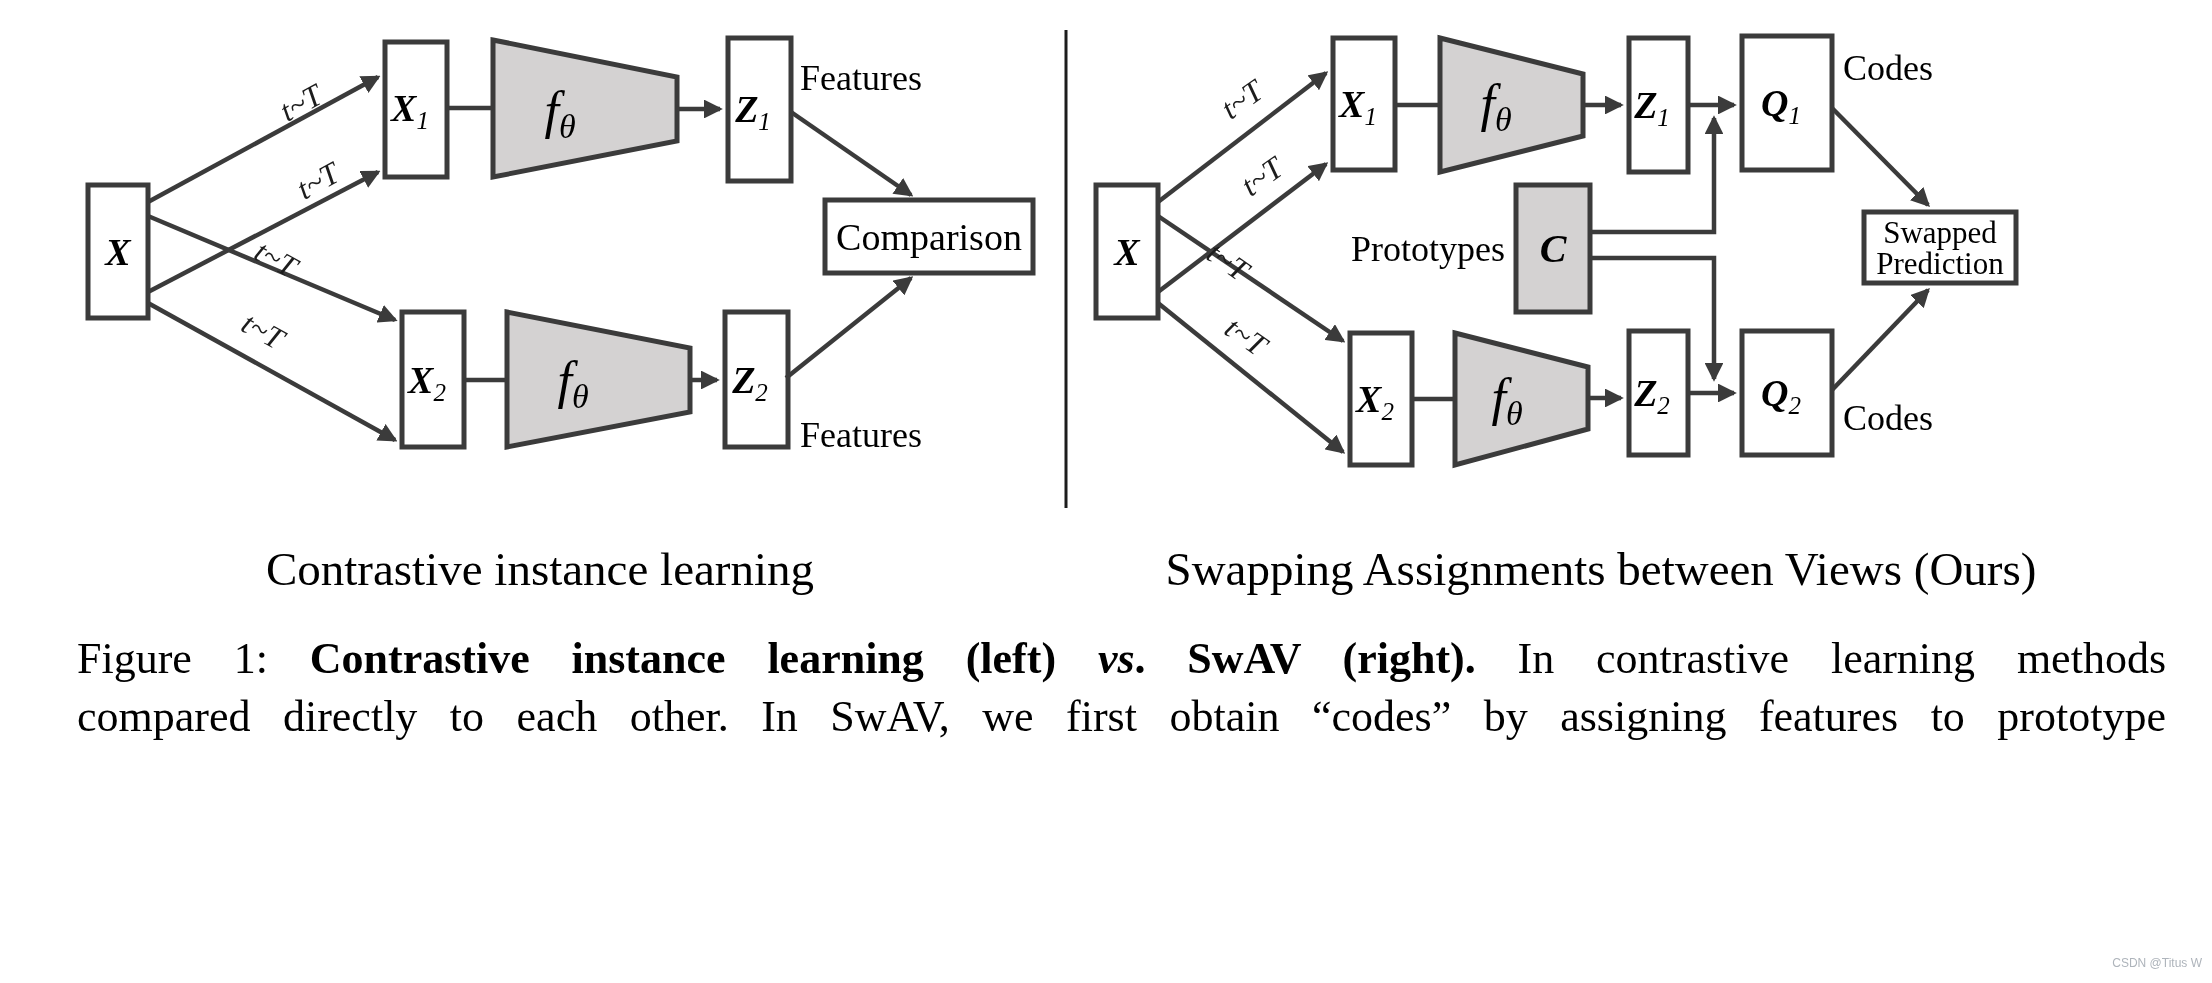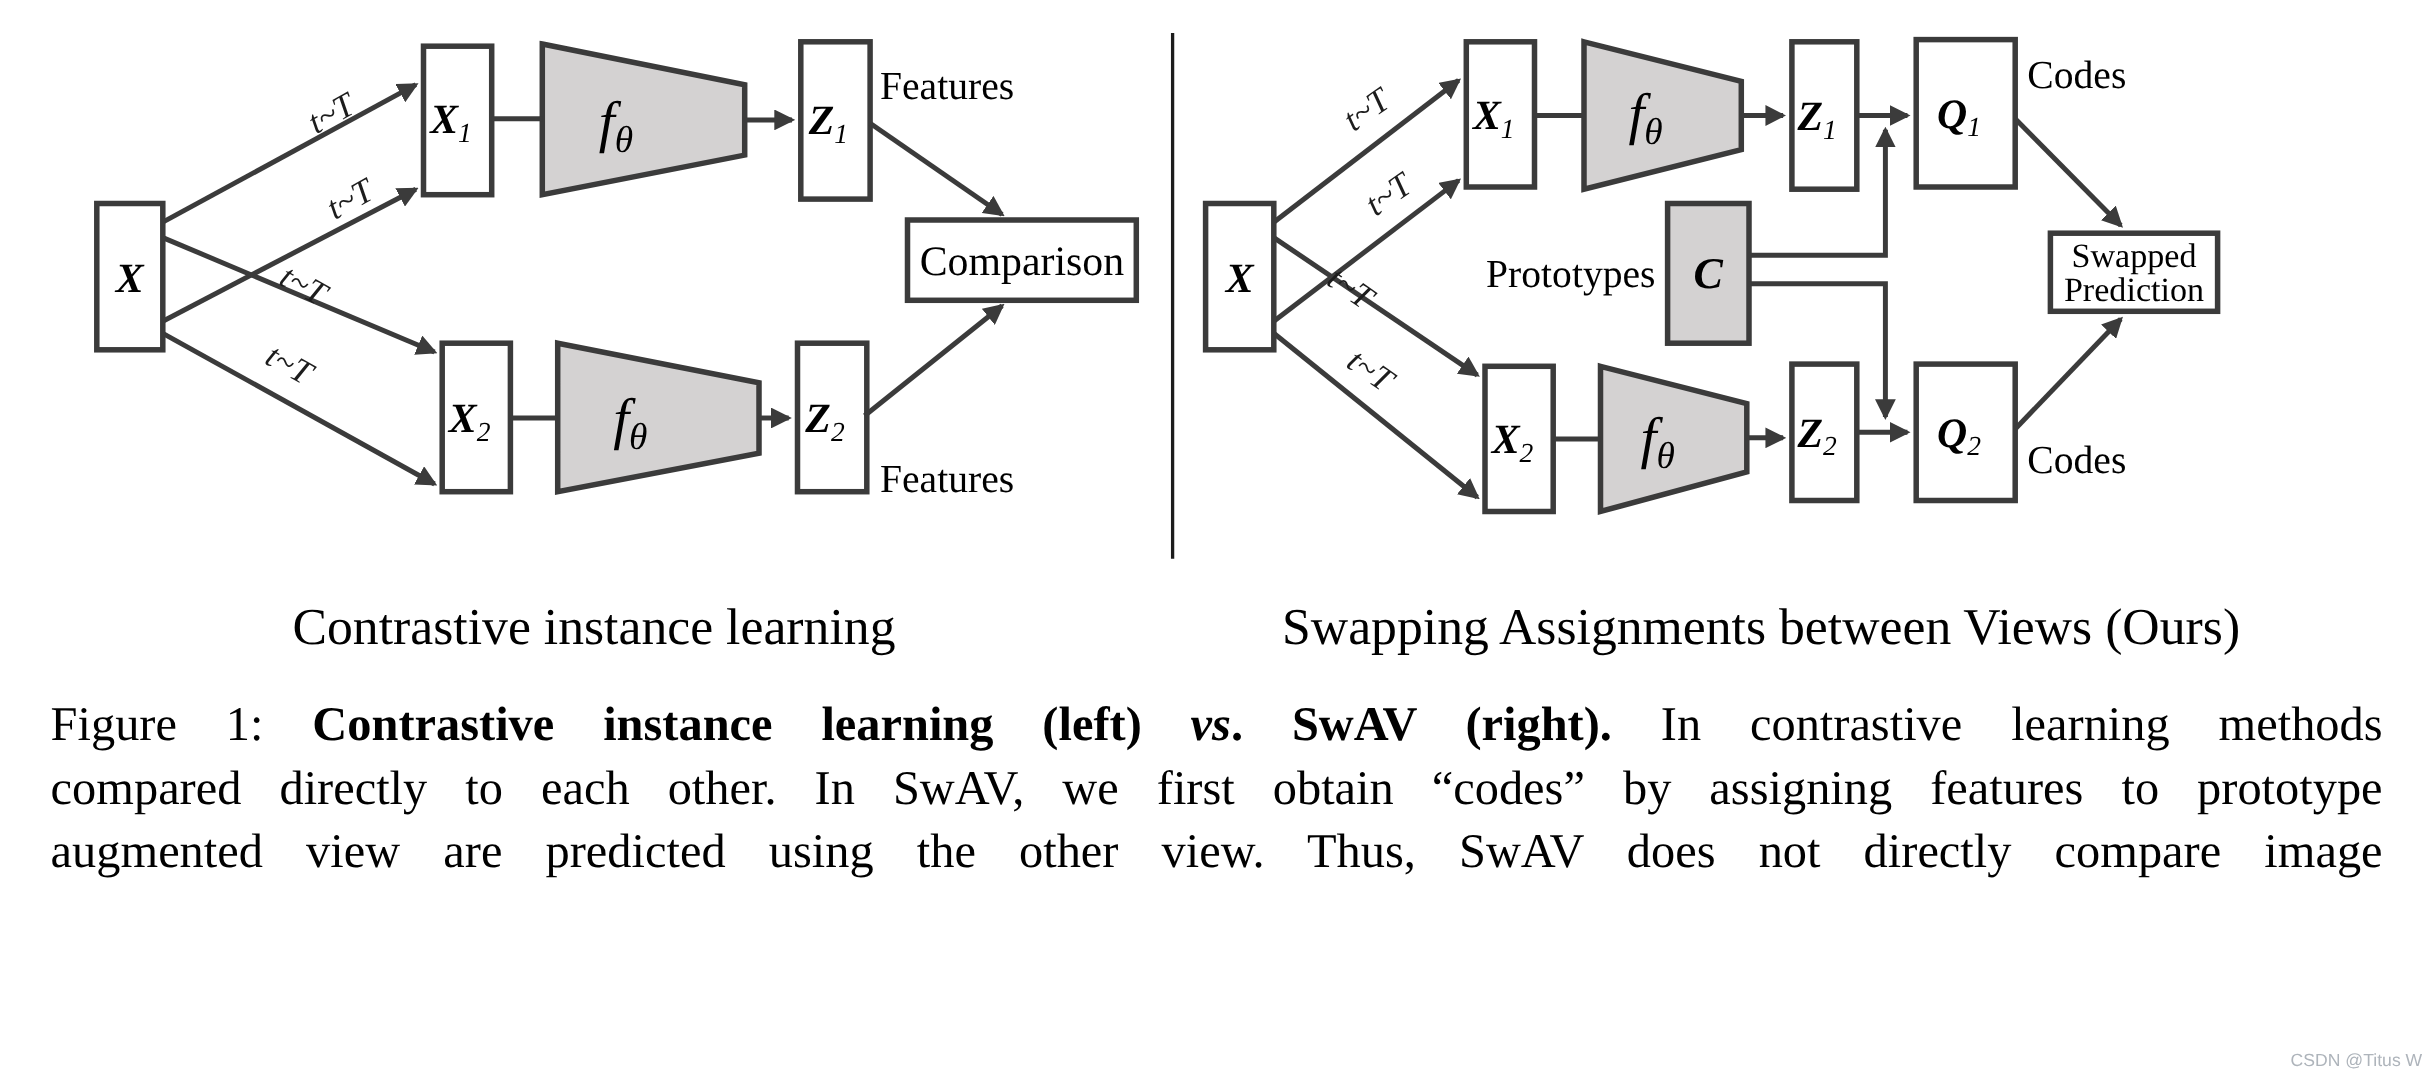--- a/index.html
+++ b/index.html
@@ -13,26 +13,26 @@
   .mathvar{font-family:"Liberation Serif",serif;font-style:italic;font-weight:bold;font-size:38px;fill:#000;}
   .mathsub{font-family:"Liberation Serif",serif;font-style:italic;font-weight:normal;font-size:25px;fill:#000;}
   .enc{font-family:"Liberation Serif",serif;font-style:italic;font-size:52px;fill:#000;}
   .encsub{font-family:"Liberation Serif",serif;font-style:italic;font-size:34px;fill:#000;}
   .plainlabel{font-family:"Liberation Serif",serif;font-size:36px;fill:#000;}
   .smalllabel{font-family:"Liberation Serif",serif;font-size:31px;fill:#000;}
   .ttlabel{font-family:"Liberation Serif",serif;font-style:italic;font-size:31px;fill:#1c1c1c;}
   .paneltitle{font-family:"Liberation Serif",serif;font-size:47px;fill:#000;}
   #caption{position:absolute;left:46px;top:630px;width:2120px;
            font-size:44px;line-height:57.5px;color:#000;}
-  .capline{text-align:justify;text-align-last:justify;white-space:nowrap;}
+  .capline{text-align:justify;text-align-last:justify;white-space:nowrap;margin-left:31px;}
   .capline.last{text-align-last:left;}
   .b{font-weight:bold;}
   .bi{font-weight:bold;font-style:italic;}
   #watermark{position:absolute;right:10px;top:956px;font-family:"Liberation Sans",sans-serif;
-             font-size:16px;color:#aeb4bb;}
+             font-size:12px;color:#aeb4bb;}
 </style>
 </head>
 <body>
 
 <div id="page">
 
   <svg width="2212" height="620" viewBox="0 0 2212 620">
     <defs>
       <marker id="ah" viewBox="0 0 10 10" refX="8.5" refY="5" markerWidth="4.2" markerHeight="4.2" orient="auto-start-reverse" markerUnits="strokeWidth">
         <path d="M0,0 L10,5 L0,10 z" fill="#3b3b3b"></path>
@@ -153,17 +153,16 @@
       <text class="smalllabel" x="1940" y="243" text-anchor="middle">Swapped</text>
       <text class="smalllabel" x="1940" y="274" text-anchor="middle">Prediction</text>
 
       <text class="paneltitle" x="1601" y="585" text-anchor="middle">Swapping Assignments between Views (Ours)</text>
     </g>
   </svg>
 
   <div id="caption">
     <div class="capline"><span>Figure 1: </span><span class="b">Contrastive instance learning (left) </span><span class="bi">vs</span><span class="b">. SwAV (right).</span><span> In contrastive learning methods</span></div>
     <div class="capline">compared directly to each other. In SwAV, we first obtain “codes” by assigning features to prototype</div>
-    <div class="capline">augmented view are predicted using the other view. Thus, SwAV does not directly compare image</div>
   </div>
 
   <div id="watermark">CSDN @Titus W</div>
 </div>
 
 </body></html>

